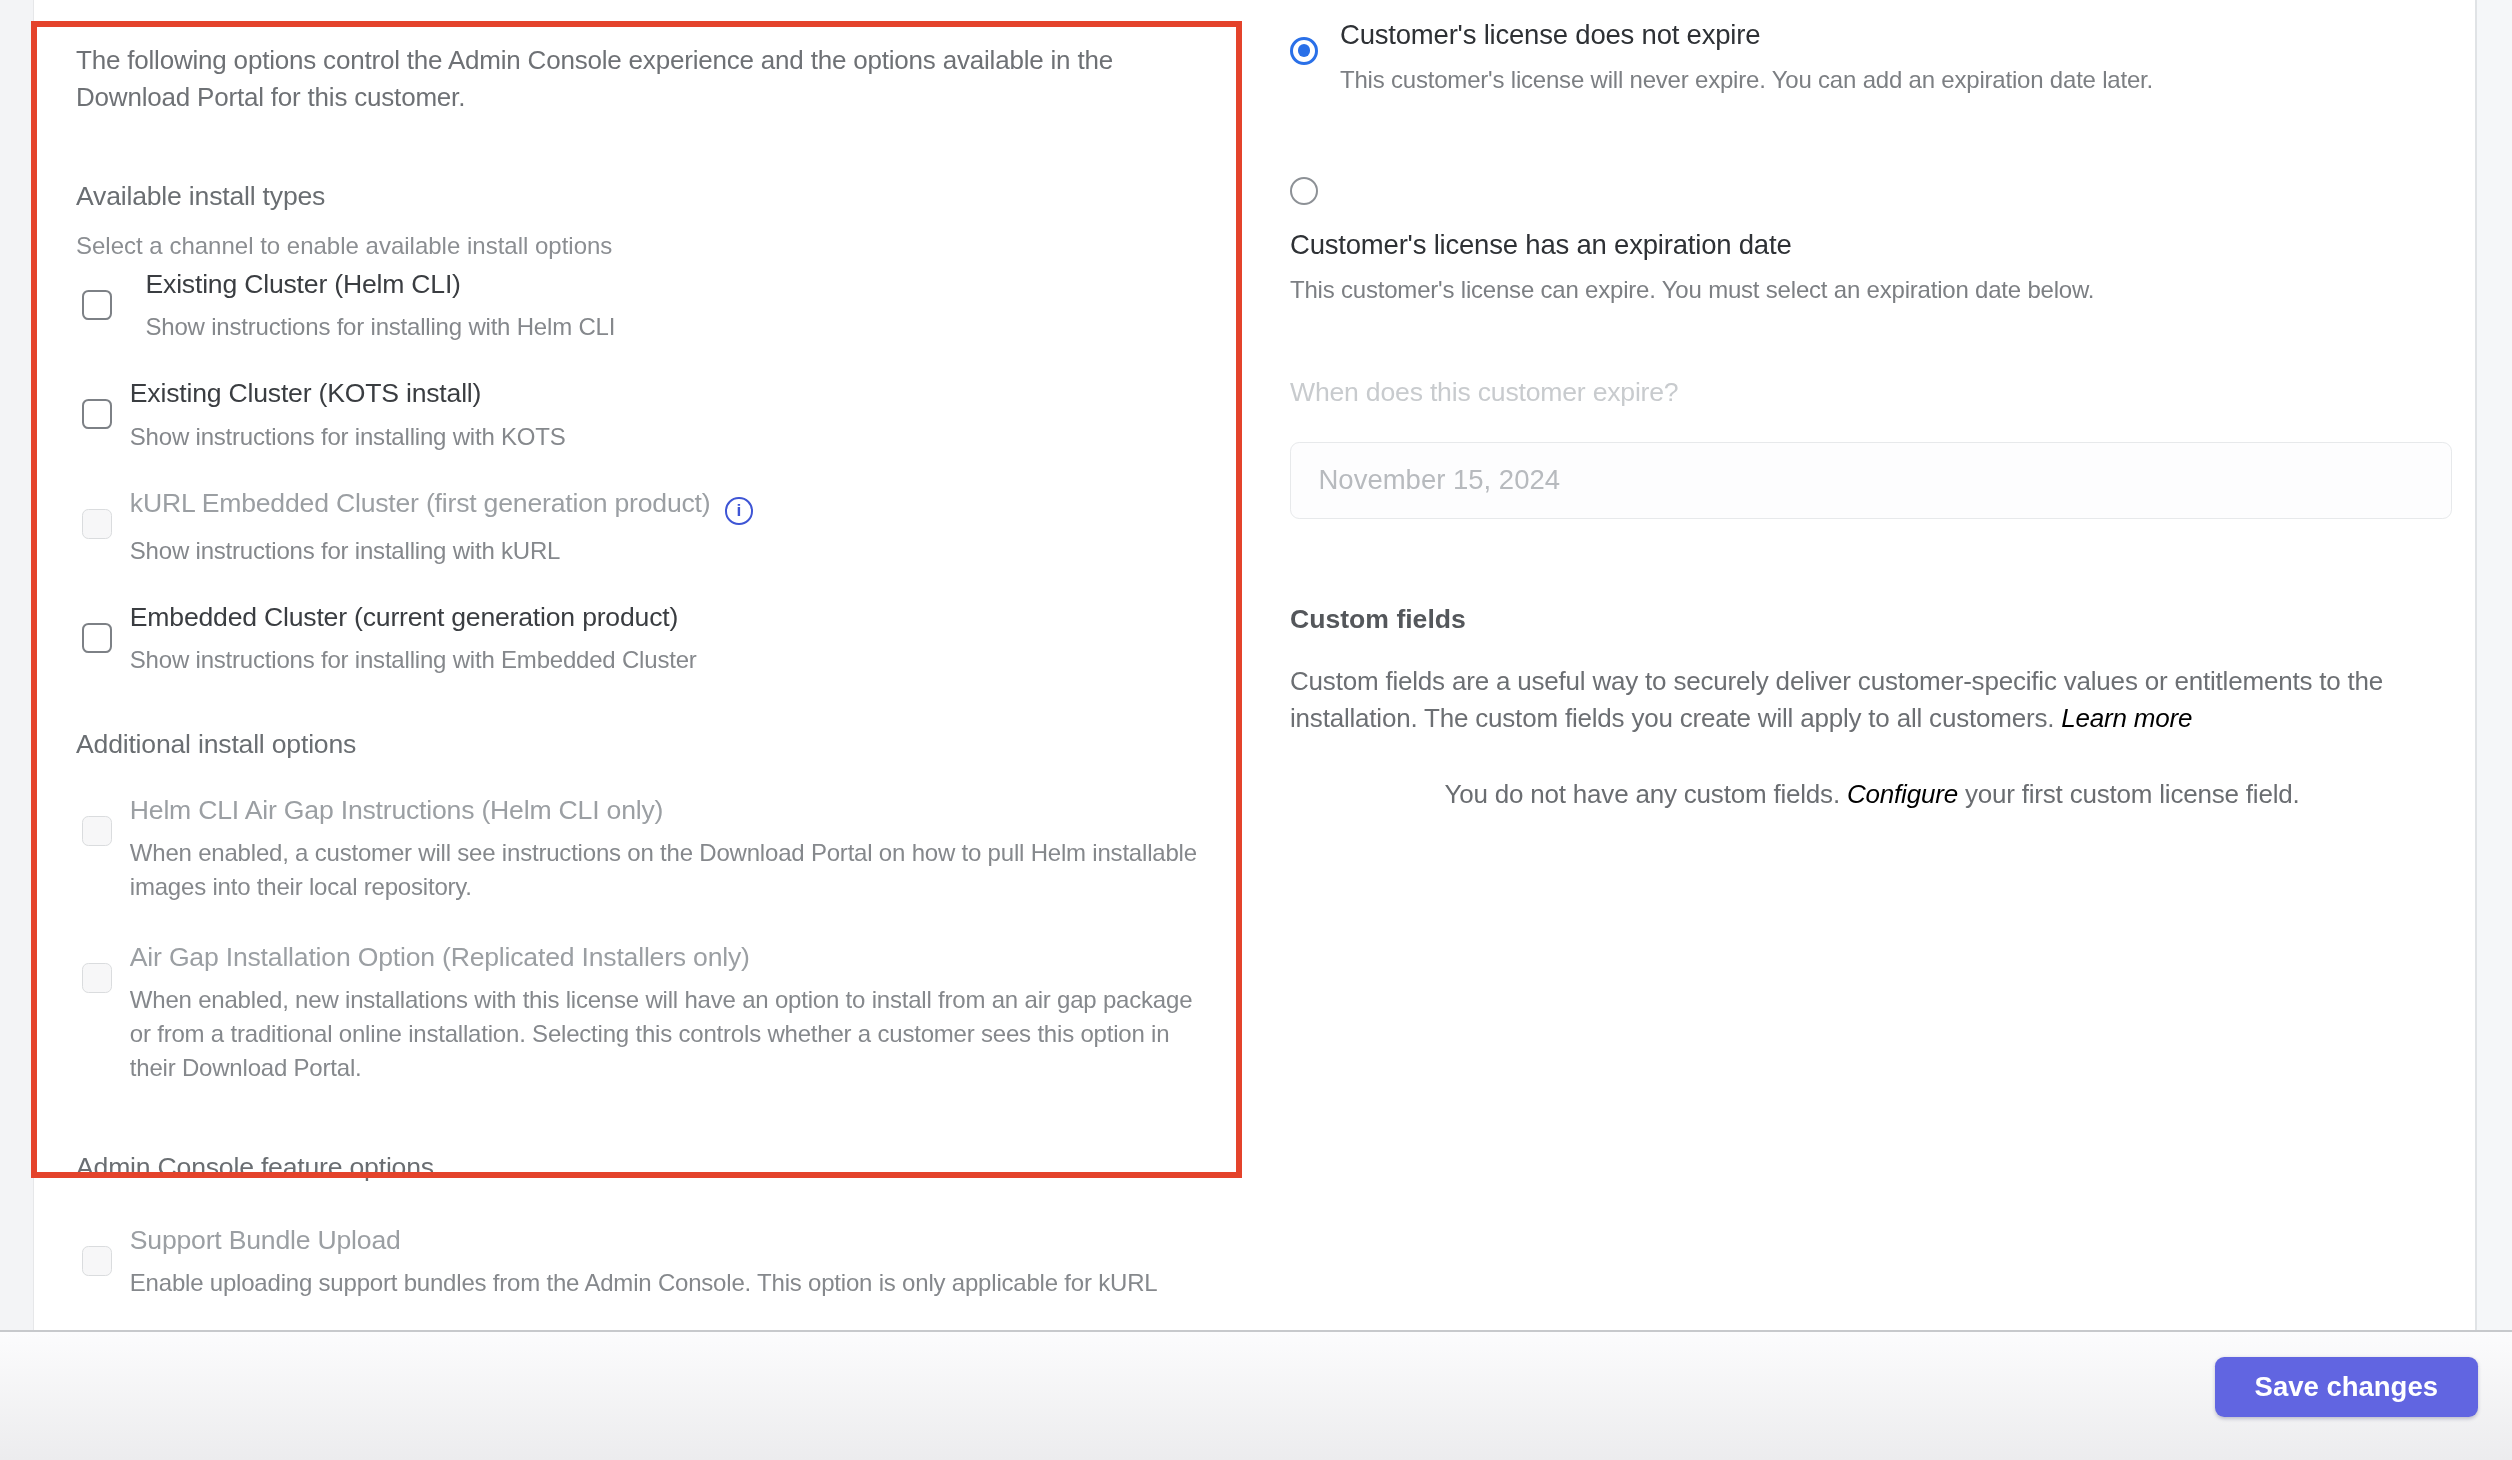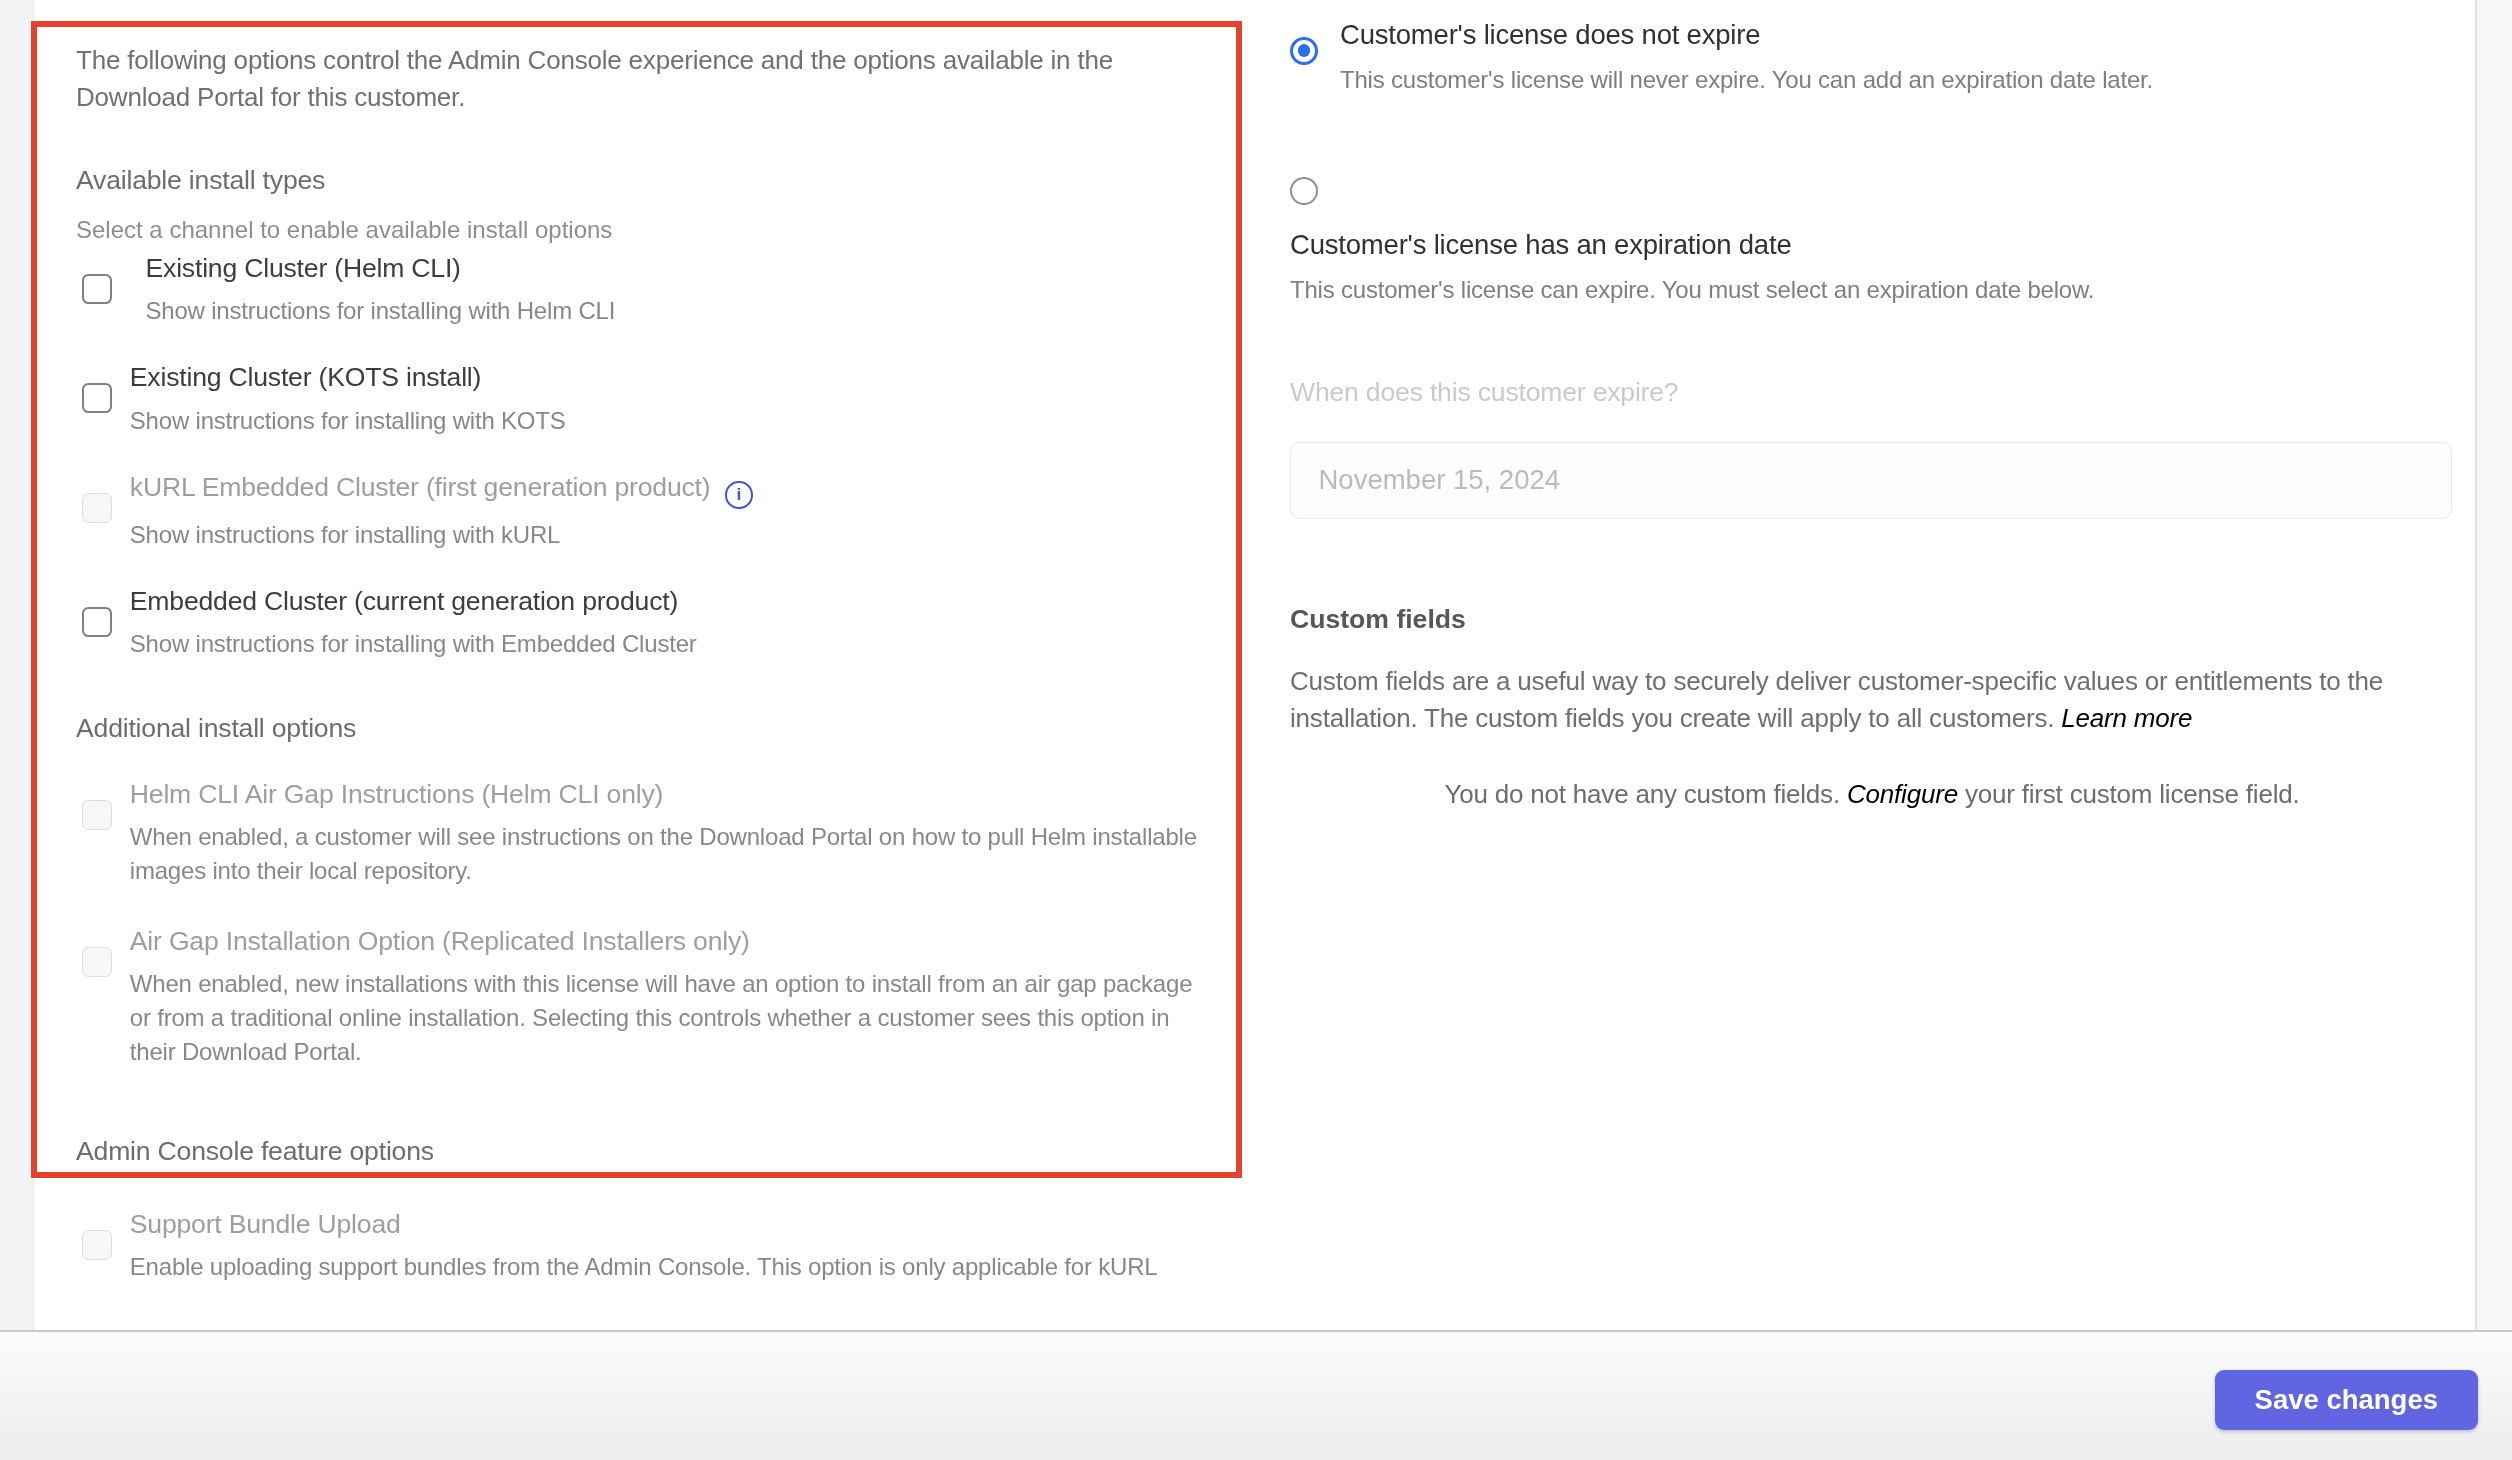--- a/index.html
+++ b/index.html
@@ -58,27 +58,27 @@
   .cf-title { font-size:26.6px; line-height:33px; font-weight:600; color:#54575b; }
   .cf-desc  { margin-top:27.5px; font-size:26px; line-height:37px; color:#6c6f73;
               width:1164px; letter-spacing:-0.2px; }
   .link { color:#000000; text-decoration:none; cursor:pointer;font-style:italic; }
   .cf-empty { margin-top:40px; text-align:center; font-size:26px; line-height:35px;
               color:#6a6d71; letter-spacing:-0.2px; }
 
   .footer { position:absolute; left:0; bottom:0; width:2512px; height:130px;
             border-top:2.7px solid #c7c9cc;
             background:linear-gradient(180deg,#fcfcfd 0%,#ececee 100%); }
-  .save-btn { position:absolute; right:34px; top:38px; height:60px; padding:0 40px;
+  .save-btn { position:absolute; right:34px; top:25px; height:60px; padding:0 40px;
               background:#6165e1; color:#ffffff; font-size:27.5px; font-weight:700;
               border:none; border-radius:9.2px; cursor:pointer;
               font-family:"Liberation Sans", sans-serif;
               box-shadow:0 1.8px 3.7px rgba(40,40,90,0.25); }
 
-  .mt-avail { margin-top:48px; }
+  .mt-avail { margin-top:64px; }
   .mt-row1  { margin-top:8px;gap:34px; }
   .mt-row   { margin-top:33px; }
   .mt-addl  { margin-top:51px; }
   .mt-row5  { margin-top:33px; }
   .mt-row6  { margin-top:37px; }
   .mt-admin { margin-top:66px; }
   .mt-row7  { margin-top:40px; }
   .mt-radio2{ margin-top:61px;flex-direction:column; }
   .mt-when  { margin-top:70px; }
   .mt-cf    { margin-top:84px; }

